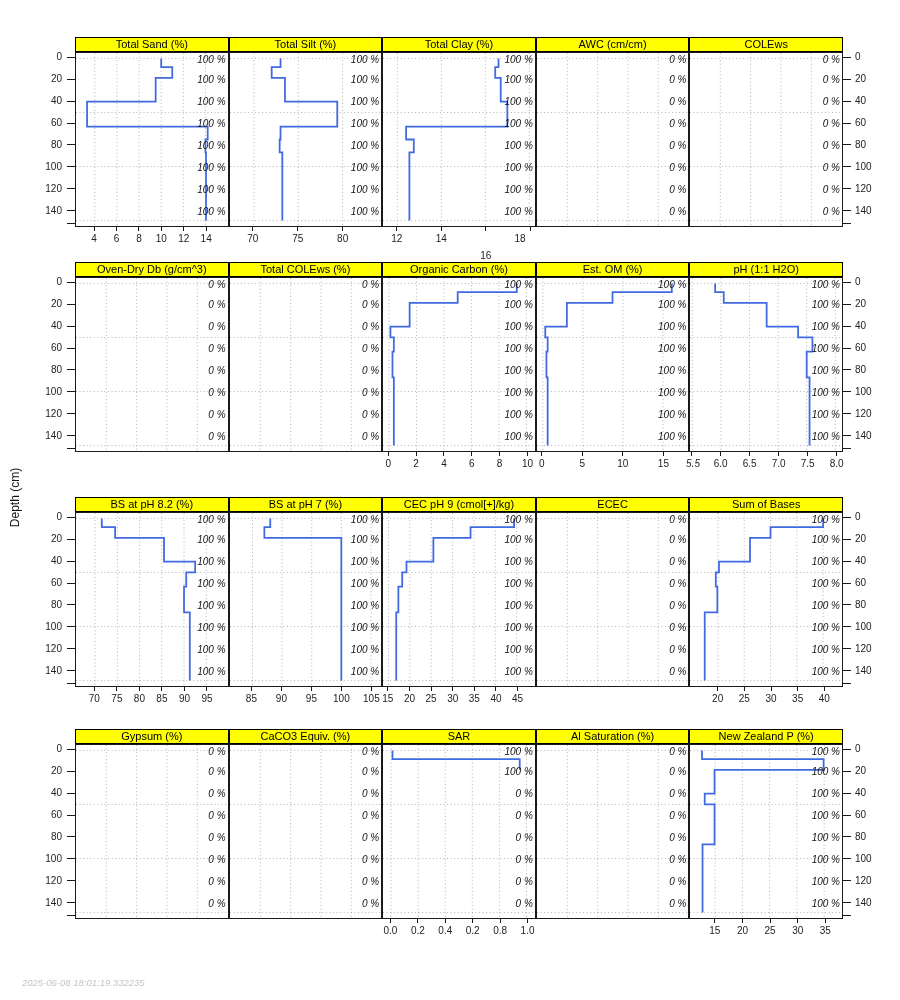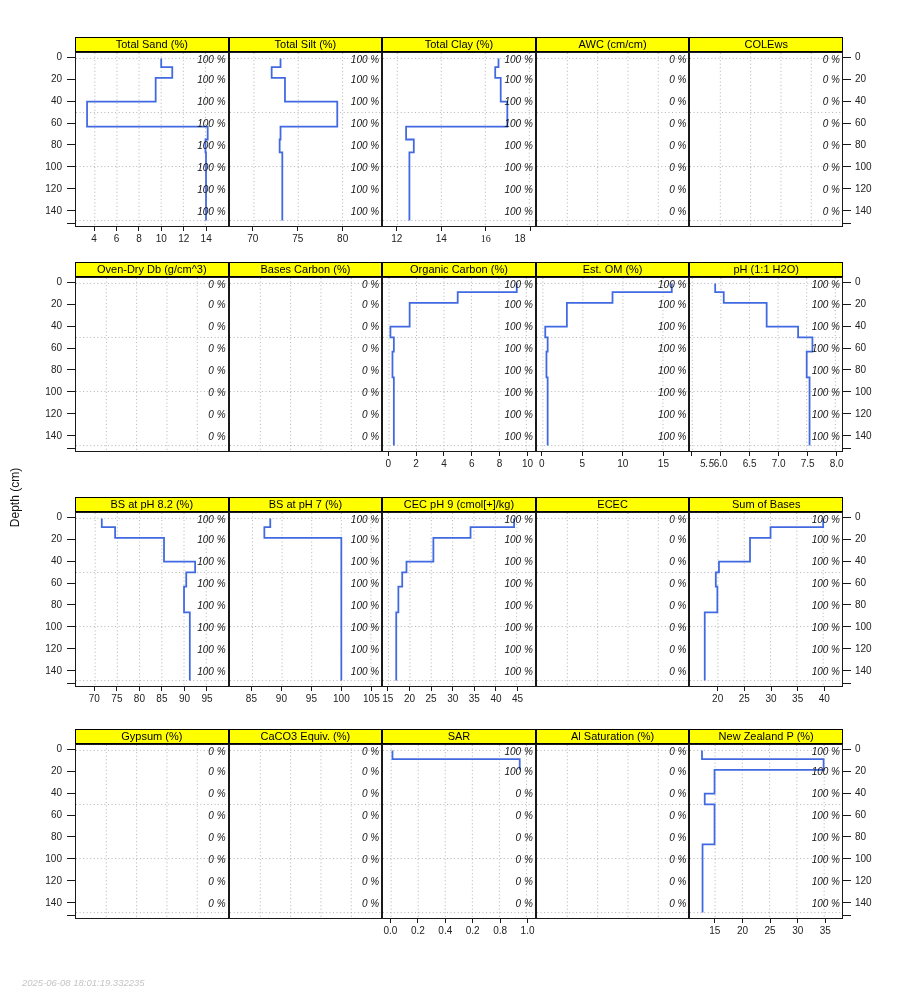--- a/index.html
+++ b/index.html
@@ -113,21 +113,21 @@
         <span class="cf" style="top: 86.9688px;">100 %</span>
         <span class="cf" style="top: 108.844px;">100 %</span>
         <span class="cf" style="top: 130.719px;">100 %</span>
         <span class="cf" style="top: 152.594px;">100 %</span>
       </div>
       <div class="tickmark" style="left: 396.191px; top: 227px; width: 1px; height: 4px;"></div>
       <div class="xtick" style="left: 376.691px; top: 233px;">12</div>
       <div class="tickmark" style="left: 440.777px; top: 227px; width: 1px; height: 4px;"></div>
       <div class="xtick" style="left: 421.277px; top: 233px;">14</div>
       <div class="tickmark" style="left: 485.363px; top: 227px; width: 1px; height: 4px;"></div>
-      <div class="xtick" style="left: 465.863px; top: 233px; font-family: Liberation Serif, serif;">16</div>
+      <div class="xtick" style="left: 465.863px; top: 250px;">16</div>
       <div class="tickmark" style="left: 529.95px; top: 227px; width: 1px; height: 4px;"></div>
       <div class="xtick" style="left: 500px; top: 233px;">18</div>
       <div class="strip" style="left: 535.8px; top: 37px; width: 153.6px; height: 15px;">AWC (cm/cm)</div>
       <div class="panel" style="left: 535.8px; top: 52px; width: 153.6px; height: 175px;">
         <svg viewBox="0 0 153.6 175" preserveAspectRatio="none">
           <line x1="30.72" y1="0" x2="30.72" y2="175" stroke="#8f8f8f" stroke-width="0.7" stroke-dasharray="1 2.6"></line>
           <line x1="61.44" y1="0" x2="61.44" y2="175" stroke="#8f8f8f" stroke-width="0.7" stroke-dasharray="1 2.6"></line>
           <line x1="92.16" y1="0" x2="92.16" y2="175" stroke="#8f8f8f" stroke-width="0.7" stroke-dasharray="1 2.6"></line>
           <line x1="122.88" y1="0" x2="122.88" y2="175" stroke="#8f8f8f" stroke-width="0.7" stroke-dasharray="1 2.6"></line>
           <line x1="0" y1="5.46875" x2="153.6" y2="5.46875" stroke="#8f8f8f" stroke-width="0.7" stroke-dasharray="1 2.6"></line>
@@ -213,21 +213,21 @@
         </svg>
         <span class="cf" style="top: 0.5625px;">0 %</span>
         <span class="cf" style="top: 21.3438px;">0 %</span>
         <span class="cf" style="top: 43.2188px;">0 %</span>
         <span class="cf" style="top: 65.0938px;">0 %</span>
         <span class="cf" style="top: 86.9688px;">0 %</span>
         <span class="cf" style="top: 108.844px;">0 %</span>
         <span class="cf" style="top: 130.719px;">0 %</span>
         <span class="cf" style="top: 152.594px;">0 %</span>
       </div>
-      <div class="strip" style="left: 228.6px; top: 262px; width: 153.6px; height: 15px;">Bases Carbon (%)</div>
+      <div class="strip" style="left: 228.6px; top: 262px; width: 153.6px; height: 15px;">Total COLEws (%)</div>
       <div class="panel" style="left: 228.6px; top: 277px; width: 153.6px; height: 175px;">
         <svg viewBox="0 0 153.6 175" preserveAspectRatio="none">
           <line x1="30.72" y1="0" x2="30.72" y2="175" stroke="#8f8f8f" stroke-width="0.7" stroke-dasharray="1 2.6"></line>
           <line x1="61.44" y1="0" x2="61.44" y2="175" stroke="#8f8f8f" stroke-width="0.7" stroke-dasharray="1 2.6"></line>
           <line x1="92.16" y1="0" x2="92.16" y2="175" stroke="#8f8f8f" stroke-width="0.7" stroke-dasharray="1 2.6"></line>
           <line x1="122.88" y1="0" x2="122.88" y2="175" stroke="#8f8f8f" stroke-width="0.7" stroke-dasharray="1 2.6"></line>
           <line x1="0" y1="5.46875" x2="153.6" y2="5.46875" stroke="#8f8f8f" stroke-width="0.7" stroke-dasharray="1 2.6"></line>
           <line x1="0" y1="60.15625" x2="153.6" y2="60.15625" stroke="#8f8f8f" stroke-width="0.7" stroke-dasharray="1 2.6"></line>
           <line x1="0" y1="114.84375" x2="153.6" y2="114.84375" stroke="#8f8f8f" stroke-width="0.7" stroke-dasharray="1 2.6"></line>
           <line x1="0" y1="169.53125" x2="153.6" y2="169.53125" stroke="#8f8f8f" stroke-width="0.7" stroke-dasharray="1 2.6"></line>
@@ -325,21 +325,21 @@
         <span class="cf" style="top: 0.5625px;">100 %</span>
         <span class="cf" style="top: 21.3438px;">100 %</span>
         <span class="cf" style="top: 43.2188px;">100 %</span>
         <span class="cf" style="top: 65.0938px;">100 %</span>
         <span class="cf" style="top: 86.9688px;">100 %</span>
         <span class="cf" style="top: 108.844px;">100 %</span>
         <span class="cf" style="top: 130.719px;">100 %</span>
         <span class="cf" style="top: 152.594px;">100 %</span>
       </div>
       <div class="tickmark" style="left: 691.218px; top: 452px; width: 1px; height: 4px;"></div>
-      <div class="xtick" style="left: 687px; top: 458px; font-style: italic;">5.5</div>
+      <div class="xtick" style="left: 673px; top: 458px; font-style: italic;">5.5</div>
       <div class="tickmark" style="left: 720.2px; top: 452px; width: 1px; height: 4px;"></div>
       <div class="xtick" style="left: 700.7px; top: 458px;">6.0</div>
       <div class="tickmark" style="left: 749.181px; top: 452px; width: 1px; height: 4px;"></div>
       <div class="xtick" style="left: 729.681px; top: 458px;">6.5</div>
       <div class="tickmark" style="left: 778.162px; top: 452px; width: 1px; height: 4px;"></div>
       <div class="xtick" style="left: 758.662px; top: 458px;">7.0</div>
       <div class="tickmark" style="left: 807.143px; top: 452px; width: 1px; height: 4px;"></div>
       <div class="xtick" style="left: 787.643px; top: 458px;">7.5</div>
       <div class="tickmark" style="left: 836.124px; top: 452px; width: 1px; height: 4px;"></div>
       <div class="xtick" style="left: 816.624px; top: 458px;">8.0</div>

